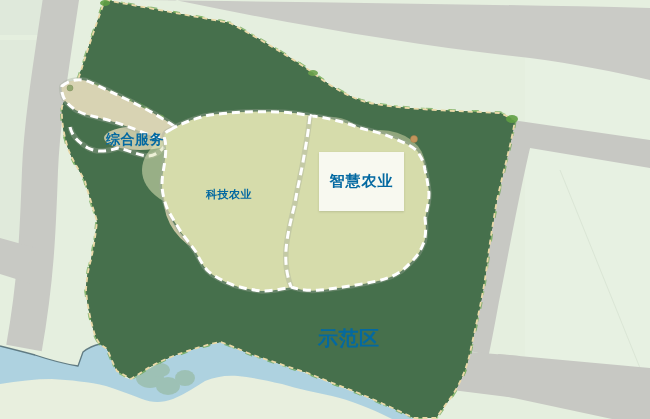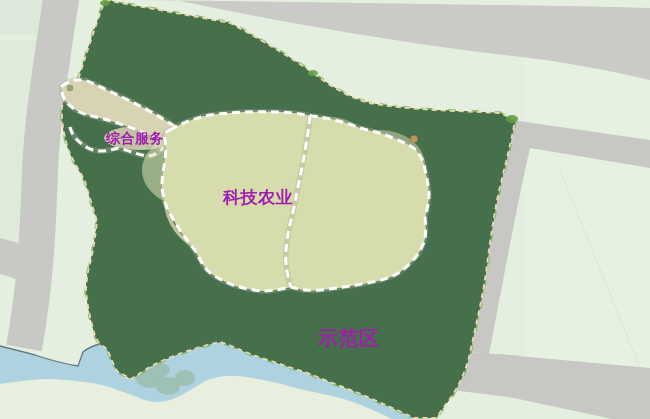--- a/index.html
+++ b/index.html
@@ -1,22 +1,22 @@
 <!DOCTYPE html>
 <html><head>
 <meta charset="utf-8">
 <style>
   html,body{margin:0;padding:0;background:#fff;}
   #stage{position:relative;width:650px;height:419px;overflow:hidden;
          font-family:"DejaVu Sans","Liberation Sans",sans-serif;background:#e5efdf;}
   #map-svg{position:absolute;left:0;top:0;width:650px;height:419px;display:block;}
-  .map-label{position:absolute;font-weight:700;color:#a21caf;white-space:nowrap;
-             line-height:1;user-select:none;font-family:Liberation Serif, serif;}
+  .map-label{position:absolute;font-weight:700;color:#0369a1;white-space:nowrap;
+             line-height:1;user-select:none;}
   #lbl-cs{left:106px;top:132px;font-size:14px;letter-spacing:0.5px;}
-  #lbl-tech{left:206px;top:189px;font-size:17px;letter-spacing:0.5px;margin-left:17px;}
+  #lbl-tech{left:206px;top:189px;font-size:11px;letter-spacing:0.5px;}
   #lbl-demo{left:318px;top:328px;font-size:20px;letter-spacing:0.5px;}
   #lbl-smart-box{position:absolute;left:319px;top:152px;width:85px;height:59px;
                  background:rgba(255,255,255,0.82);display:flex;align-items:center;
                  justify-content:center;box-shadow:0 1px 2px rgba(60,70,50,0.18);}
   #lbl-smart-box .map-label{position:static;font-size:15px;letter-spacing:1px;}
 </style>
 </head>
 <body>
 
 <div id="stage">
@@ -255,14 +255,17 @@
     <use href="#innerShape" fill="none" stroke="#a2aa9c" stroke-width="5.5" opacity="0.35"></use>
     <use href="#innerShape" fill="none" stroke="#ffffff" stroke-width="3" stroke-dasharray="8 5"></use>
     <path d="M310,116 C308,135 305,150 303,162 C300,178 297,190 295,203
           C291,220 287,235 286,250 C285,263 287,276 291,287" fill="none" stroke="#a2aa9c" stroke-width="5.5" opacity="0.35"></path>
     <path d="M310,116 C308,135 305,150 303,162 C300,178 297,190 295,203 C291,220 287,235 286,250 C285,263 287,276 291,287" fill="none" stroke="#ffffff" stroke-width="3" stroke-dasharray="8 5"></path>
   </g>
 </svg>
 
 <div id="lbl-cs" class="map-label">综合服务</div>
 <div id="lbl-tech" class="map-label">科技农业</div>
+<div id="lbl-smart-box">
+  <span class="map-label">智慧农业</span>
+</div>
 <div id="lbl-demo" class="map-label">示范区</div>
 </div>
 
 </body></html>

